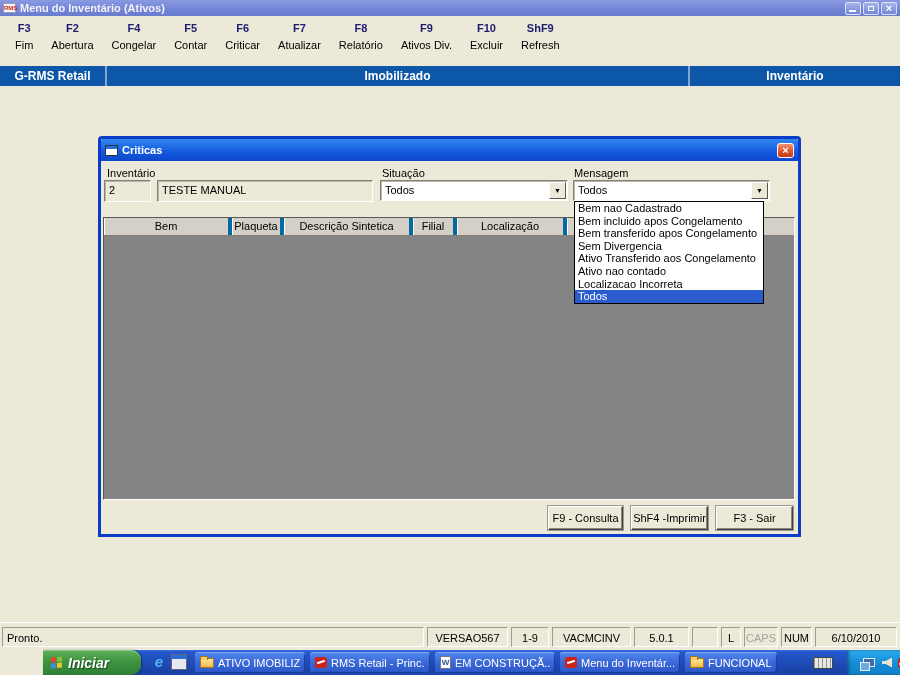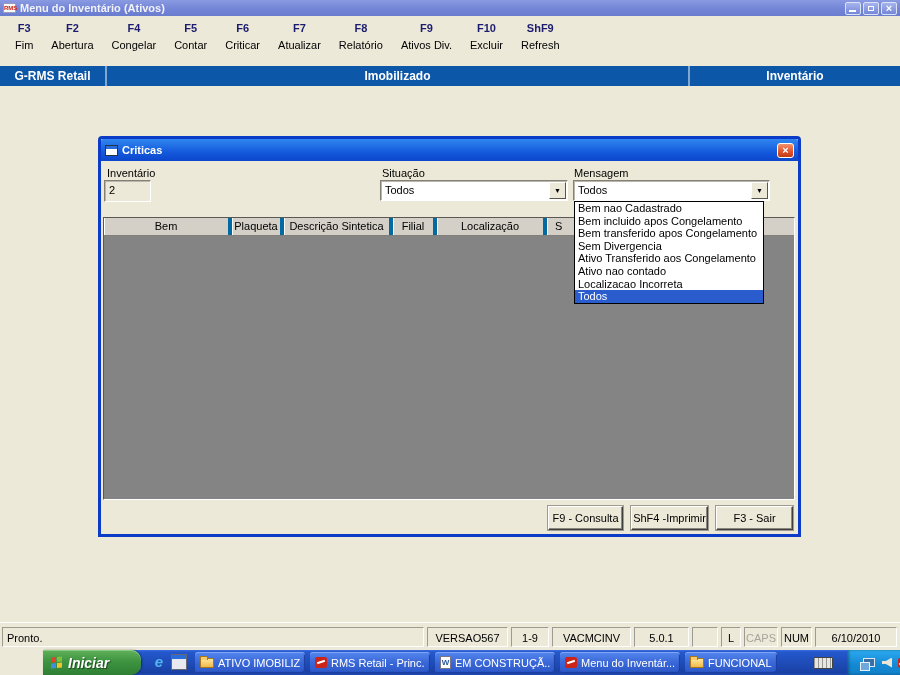--- a/index.html
+++ b/index.html
@@ -213,20 +213,21 @@
     <div id="dialog" class="abs" style="left:98px; top:50px;">
       <div id="dlg-title">
         <span class="form-icon"></span>
         <span>Criticas</span>
         <span id="dlg-close">×</span>
       </div>
       <div id="dlg-body">
 
         <span class="lbl" style="left:6px; top:6px;">Inventário</span>
         <span class="inp sunken" style="left:3px; top:19px; width:47px;">2</span>
+        <span class="inp sunken" style="left:56px; top:19px; width:216px;">TESTE MANUAL</span>
 
         <span class="lbl" style="left:281px; top:6px;">Situação</span>
         <div class="combo sunken" style="left:279px; top:19px; width:188px;">
           <span class="combo-val">Todos</span>
           <span class="combo-arrow">▼</span>
         </div>
 
         <span class="lbl" style="left:473px; top:6px;">Mensagem</span>
         <div class="combo sunken" style="left:472px; top:19px; width:197px;">
           <span class="combo-val">Todos</span>
@@ -241,21 +242,21 @@
           <div class="dd-item">Ativo Transferido aos Congelamento</div>
           <div class="dd-item">Ativo nao contado</div>
           <div class="dd-item">Localizacao Incorreta</div>
           <div class="dd-item selected">Todos</div>
         </div>
 
         <div id="grid">
           <div id="grid-header">
             <div class="gh" style="width:128px">Bem</div>
             <div class="gh" style="width:52px">Plaqueta</div>
-            <div class="gh" style="width:109px">Descrição Sintetica</div>
+            <div class="gh" style="width:129px">Descrição Sintetica</div>
             <div class="gh" style="width:44px">Filial</div>
             <div class="gh" style="width:110px">Localização</div>
             <div class="gh left" style="width:134px">S</div>
             <div class="gh" style="flex:1; border-right:none;"></div>
           </div>
           <div id="grid-bodyarea"></div>
         </div>
 
         <div class="dlg-btn" style="left:447px; width:75px;">F9 - Consulta</div>
         <div class="dlg-btn" style="left:530px; width:77px;">ShF4 -Imprimir</div>

